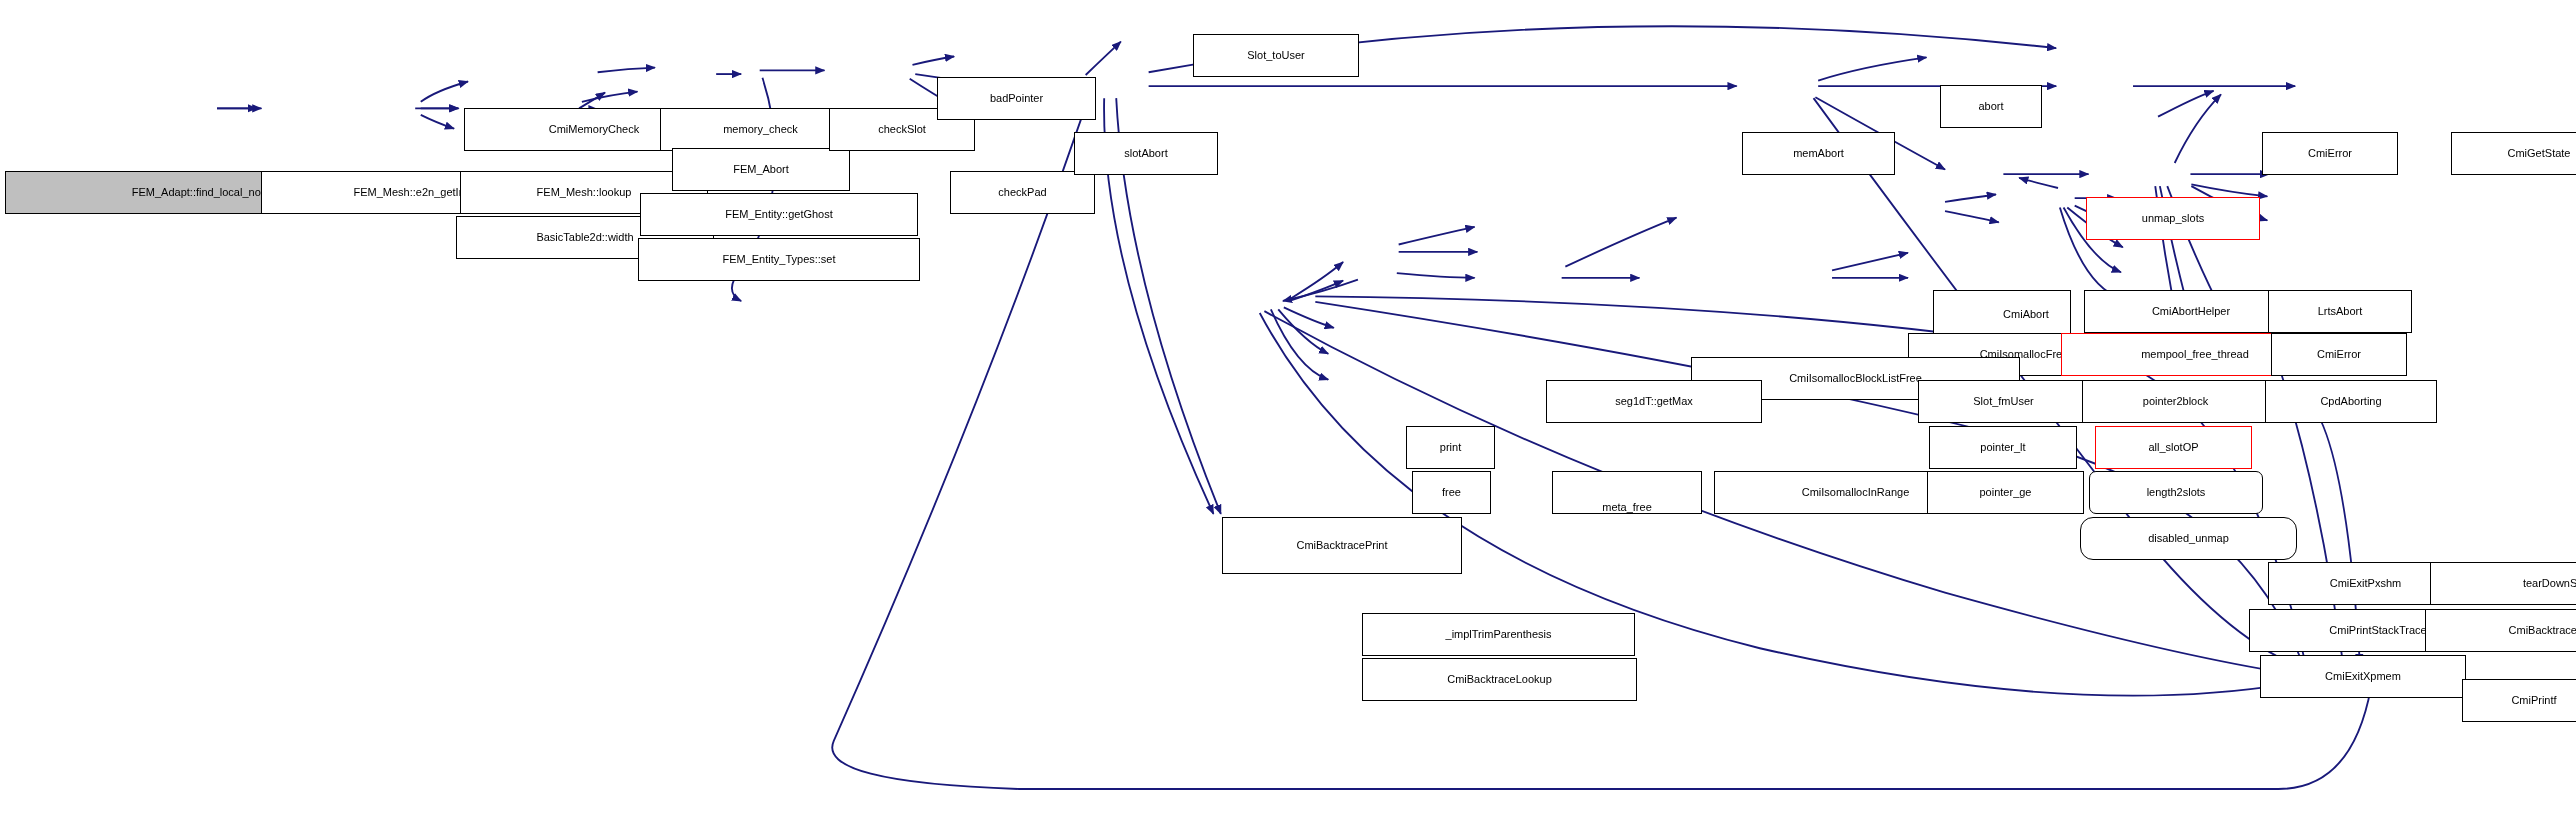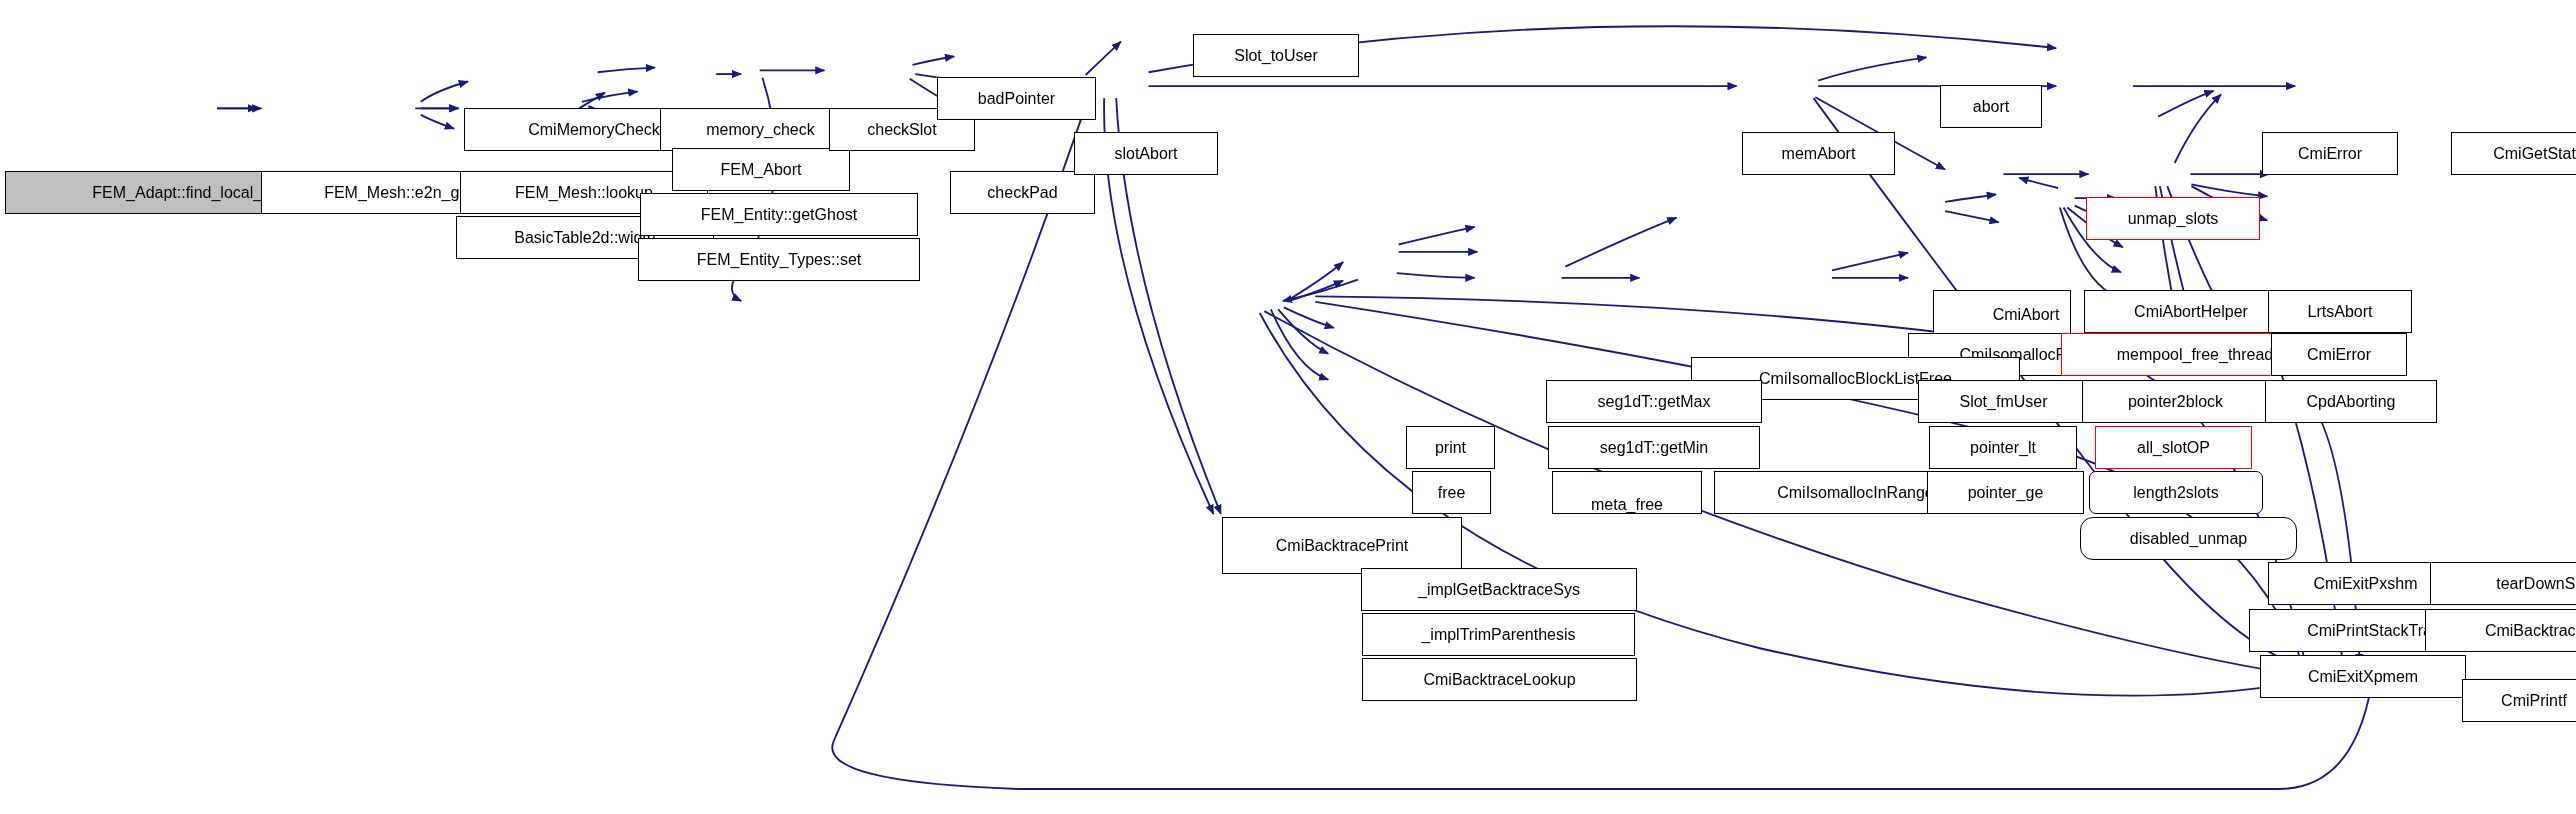--- a/index.html
+++ b/index.html
@@ -1,21 +1,21 @@
 <!DOCTYPE html>
 <html style="font-size:15px"><head>
 <meta charset="utf-8">
 <style>
   html,body{margin:0;padding:0;background:#ffffff;}
   body{font-family:"Liberation Sans","DejaVu Sans",sans-serif;}
   #canvas{position:relative;width:2576px;height:814px;background:#fff;overflow:hidden;}
   #edges{position:absolute;left:0;top:0;width:2576px;height:814px;}
   .node{position:absolute;box-sizing:border-box;border:0.9px solid #000;background:#fff;
         display:flex;align-items:center;justify-content:center;
-        font-size:16px;color:#000;line-height:1;white-space:nowrap;letter-spacing:0px;}
+        font-size:11px;color:#000;line-height:1;white-space:nowrap;letter-spacing:0px;}
   .node.root{background:#bfbfbf;border-color:#000;}
   .node.red{border-color:#ff0000;}
   .node span{pointer-events:none;}
 </style>
 </head>
 <body>
 
 <div id="canvas">
   <svg id="edges" viewBox="0 0 2781 879" xmlns="http://www.w3.org/2000/svg">
     <defs>
@@ -246,23 +246,20 @@
     </div>
     <div class="node" style="left: 2082px; top: 380px; width: 187px; height: 43px;">
       <span>pointer2block</span>
     </div>
     <div class="node" style="left: 2265px; top: 380px; width: 172px; height: 43px;">
       <span>CpdAborting</span>
     </div>
     <div class="node" style="left: 1546px; top: 380px; width: 216px; height: 43px;">
       <span>seg1dT::getMax</span>
     </div>
-    <div class="node" style="left: 1548px; top: 426px; width: 212px; height: 43px;">
-      <span>seg1dT::getMin</span>
-    </div>
     <div class="node" style="left: 1406px; top: 426px; width: 89px; height: 43px;">
       <span>print</span>
     </div>
     <div class="node" style="left: 1929px; top: 426px; width: 148px; height: 43px;">
       <span>pointer_lt</span>
     </div>
     <div class="node red" style="left: 2095px; top: 426px; width: 157px; height: 43px;">
       <span>all_slotOP</span>
     </div>
     <div class="node" style="left: 1552px; top: 471px; width: 150px; height: 43px; align-items: flex-end;">
@@ -285,23 +282,20 @@
     </div>
     <div class="node" style="left: 1222px; top: 517px; width: 240px; height: 57px;">
       <span>CmiBacktracePrint</span>
     </div>
     <div class="node" style="left: 2268px; top: 562px; width: 195px; height: 43px;">
       <span>CmiExitPxshm</span>
     </div>
     <div class="node" style="left: 2430px; top: 562px; width: 303px; height: 43px;">
       <span>tearDownSharedBuffers</span>
     </div>
-    <div class="node" style="left: 1361px; top: 568px; width: 276px; height: 43px;">
-      <span>_implGetBacktraceSys</span>
-    </div>
     <div class="node" style="left: 2249px; top: 609px; width: 258px; height: 43px;">
       <span>CmiPrintStackTrace</span>
     </div>
     <div class="node" style="left: 2425px; top: 609px; width: 271px; height: 43px;">
       <span>CmiBacktraceRecord</span>
     </div>
     <div class="node" style="left: 1362px; top: 613px; width: 273px; height: 43px;">
       <span>_implTrimParenthesis</span>
     </div>
     <div class="node" style="left: 2260px; top: 655px; width: 206px; height: 43px;">

